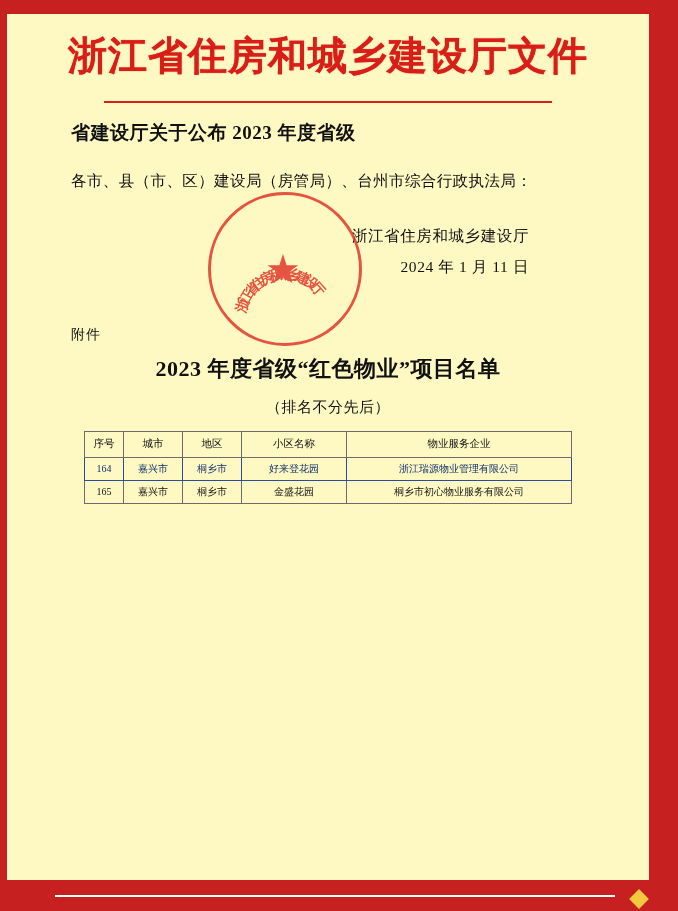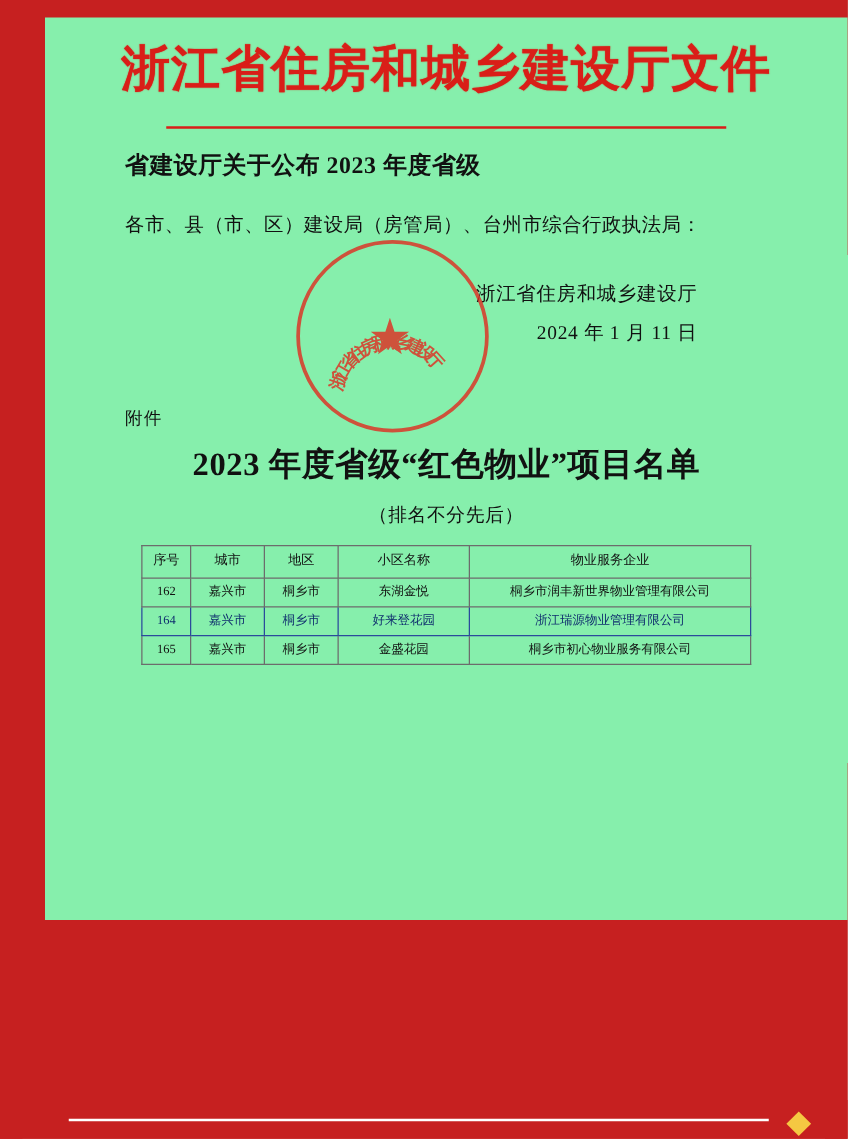--- a/index.html
+++ b/index.html
@@ -16,25 +16,25 @@
   #page {
     position: relative;
     width: 678px;
     height: 911px;
     background: #c62020;
     box-sizing: border-box;
   }
   
   #sheet {
     position: absolute;
-    left: 36px;
+    left: 7px;
     top: 14px;
     width: 642px;
-    height: 722px;
-    background: #86efac;
+    height: 866px;
+    background: #fef9c3;
     box-sizing: border-box;
     overflow: hidden;
   }
   
   #bottom-bar {
     position: absolute;
     left: 0;
     bottom: 0;
     width: 678px;
     height: 31px;
@@ -183,21 +183,21 @@
 
   
   .attach-label {
     margin-top: 44px;
     font-size: 14px;
     letter-spacing: 1px;
   }
   .attach-title {
     margin-top: 10px;
     text-align: center;
-    font-size: 26px;
+    font-size: 22px;
     font-weight: bold;
     letter-spacing: 0.5px;
   }
   .attach-sub {
     margin-top: 14px;
     text-align: center;
     font-size: 15px;
     letter-spacing: 0.5px;
   }
 
@@ -288,27 +288,20 @@
         <thead>
           <tr>
             <th>序号</th>
             <th>城市</th>
             <th>地区</th>
             <th>小区名称</th>
             <th>物业服务企业</th>
           </tr>
         </thead>
         <tbody>
-          <tr>
-            <td class="c-idx">162</td>
-            <td class="c-city">嘉兴市</td>
-            <td class="c-area">桐乡市</td>
-            <td class="c-name">东湖金悦</td>
-            <td>桐乡市润丰新世界物业管理有限公司</td>
-          </tr>
           <tr class="highlight">
             <td class="c-idx">164</td>
             <td class="c-city">嘉兴市</td>
             <td class="c-area">桐乡市</td>
             <td class="c-name">好来登花园</td>
             <td>浙江瑞源物业管理有限公司</td>
           </tr>
           <tr>
             <td class="c-idx">165</td>
             <td class="c-city">嘉兴市</td>

